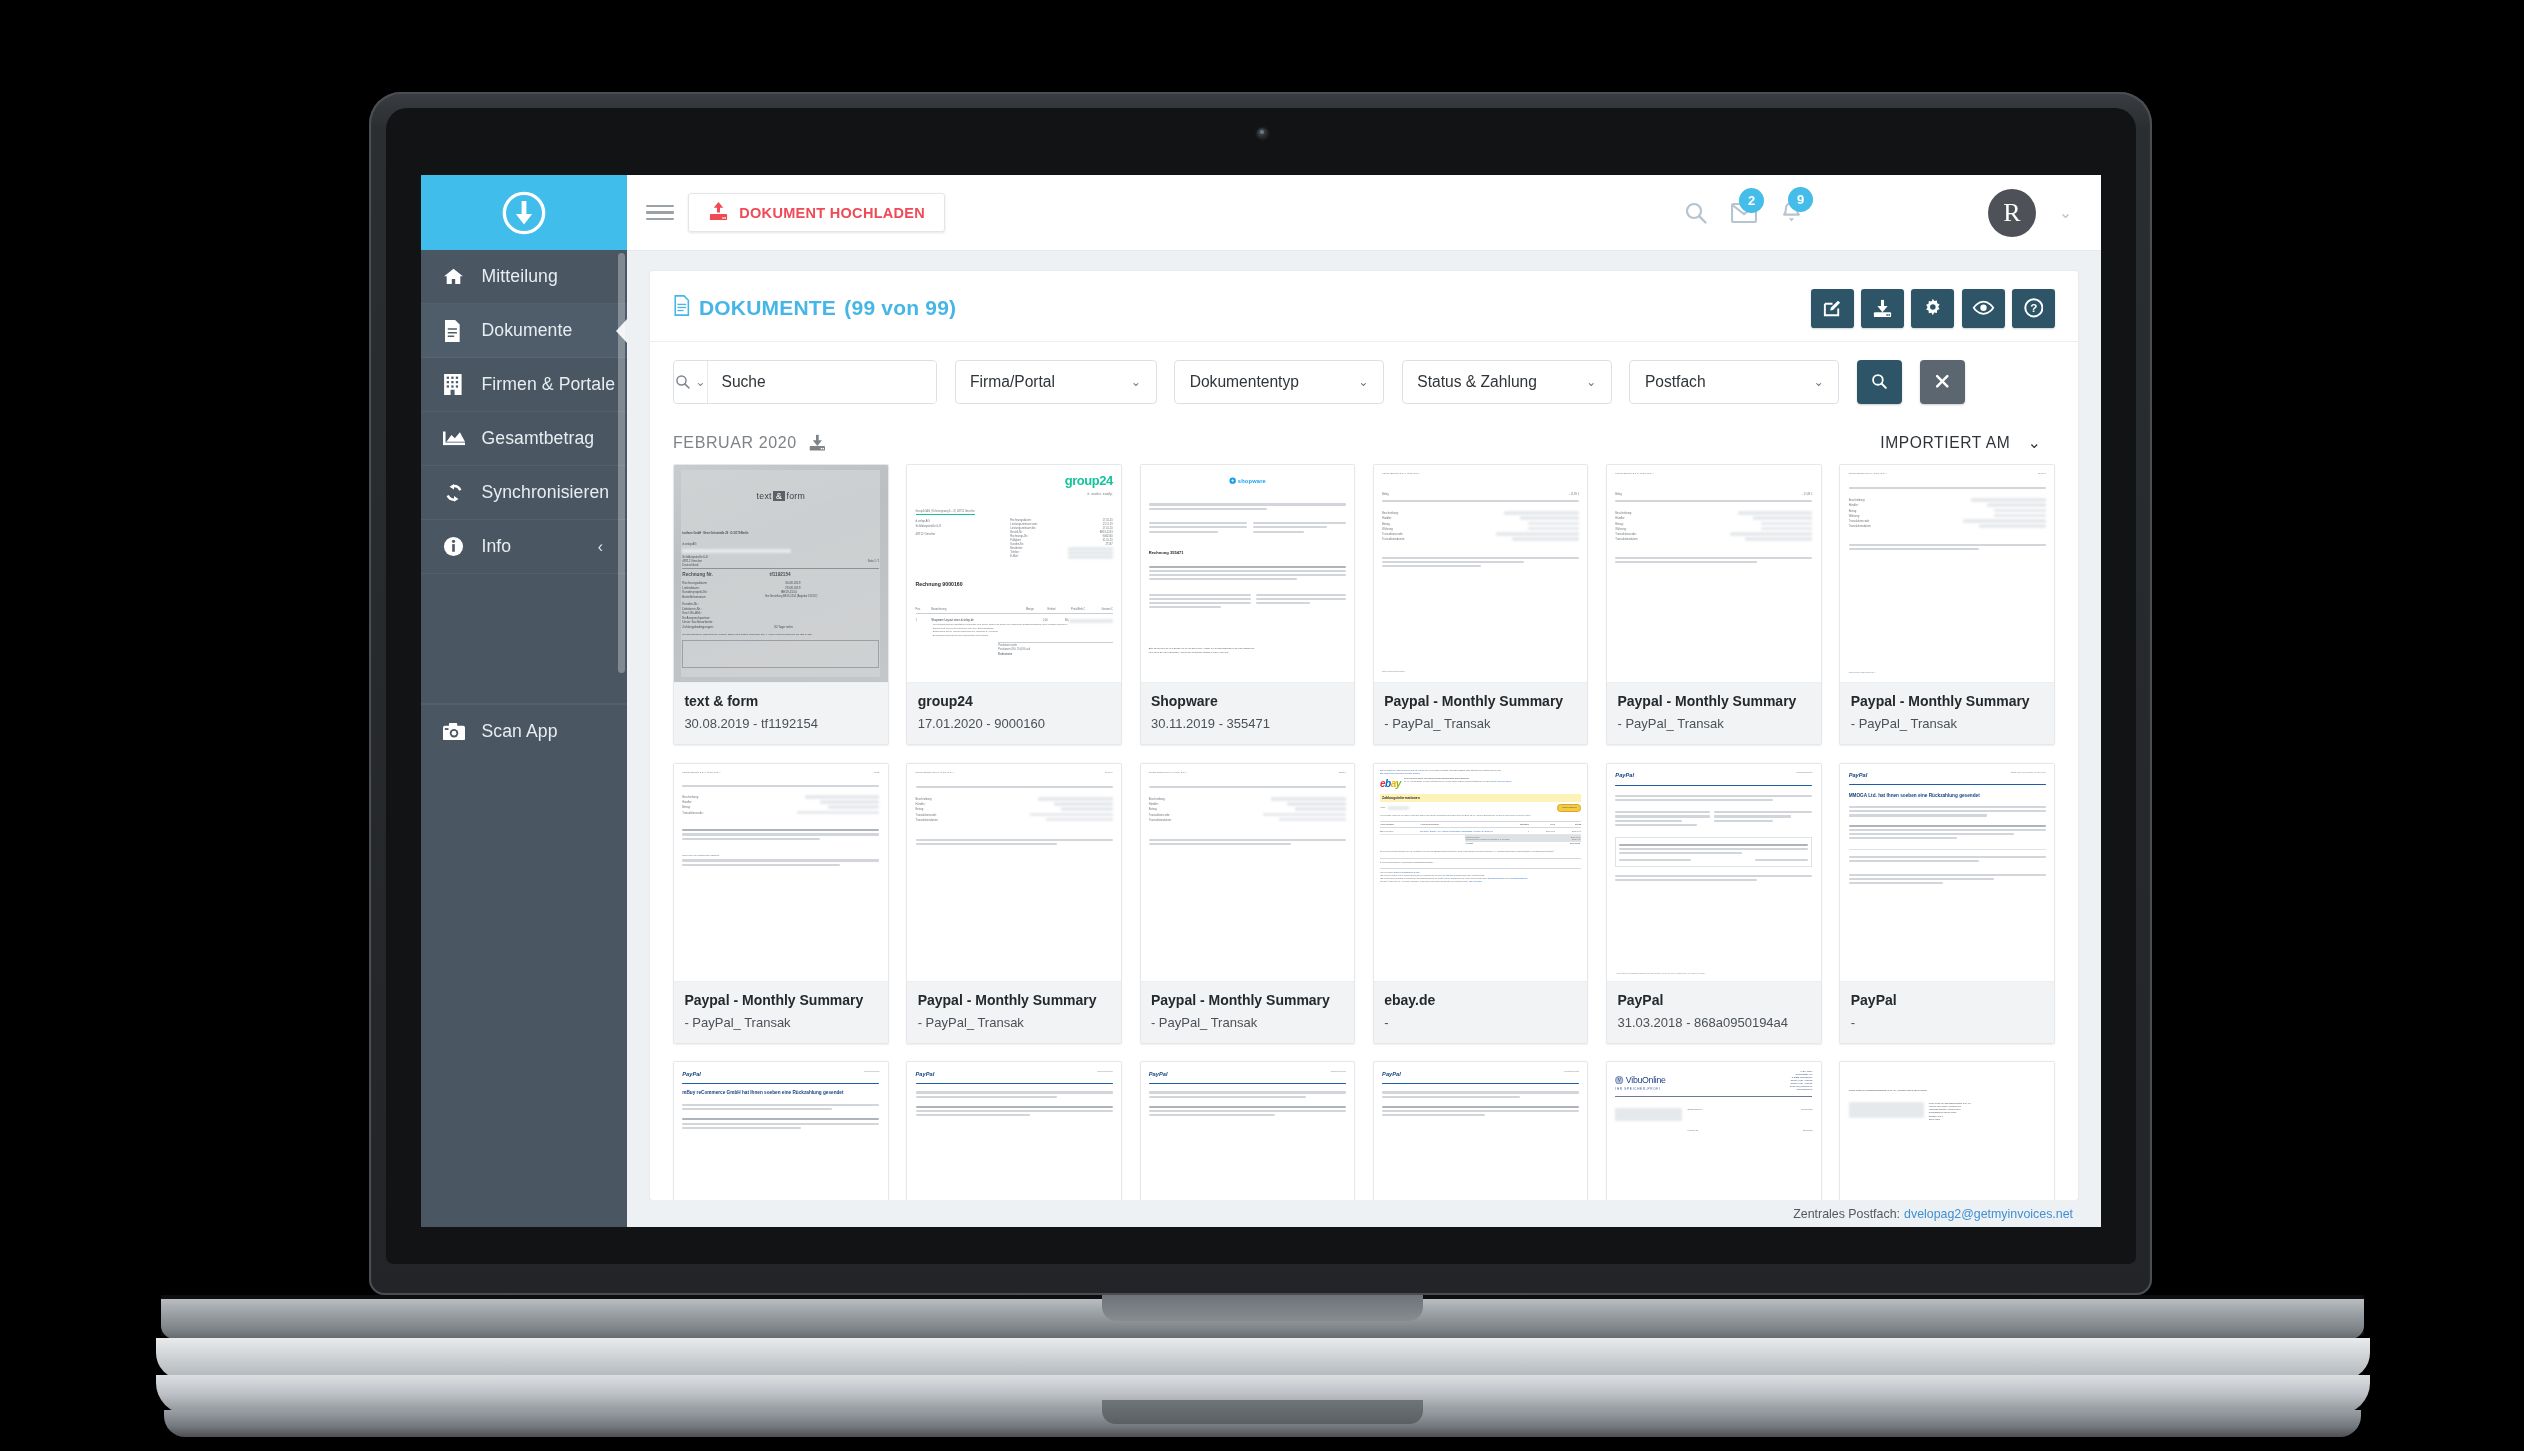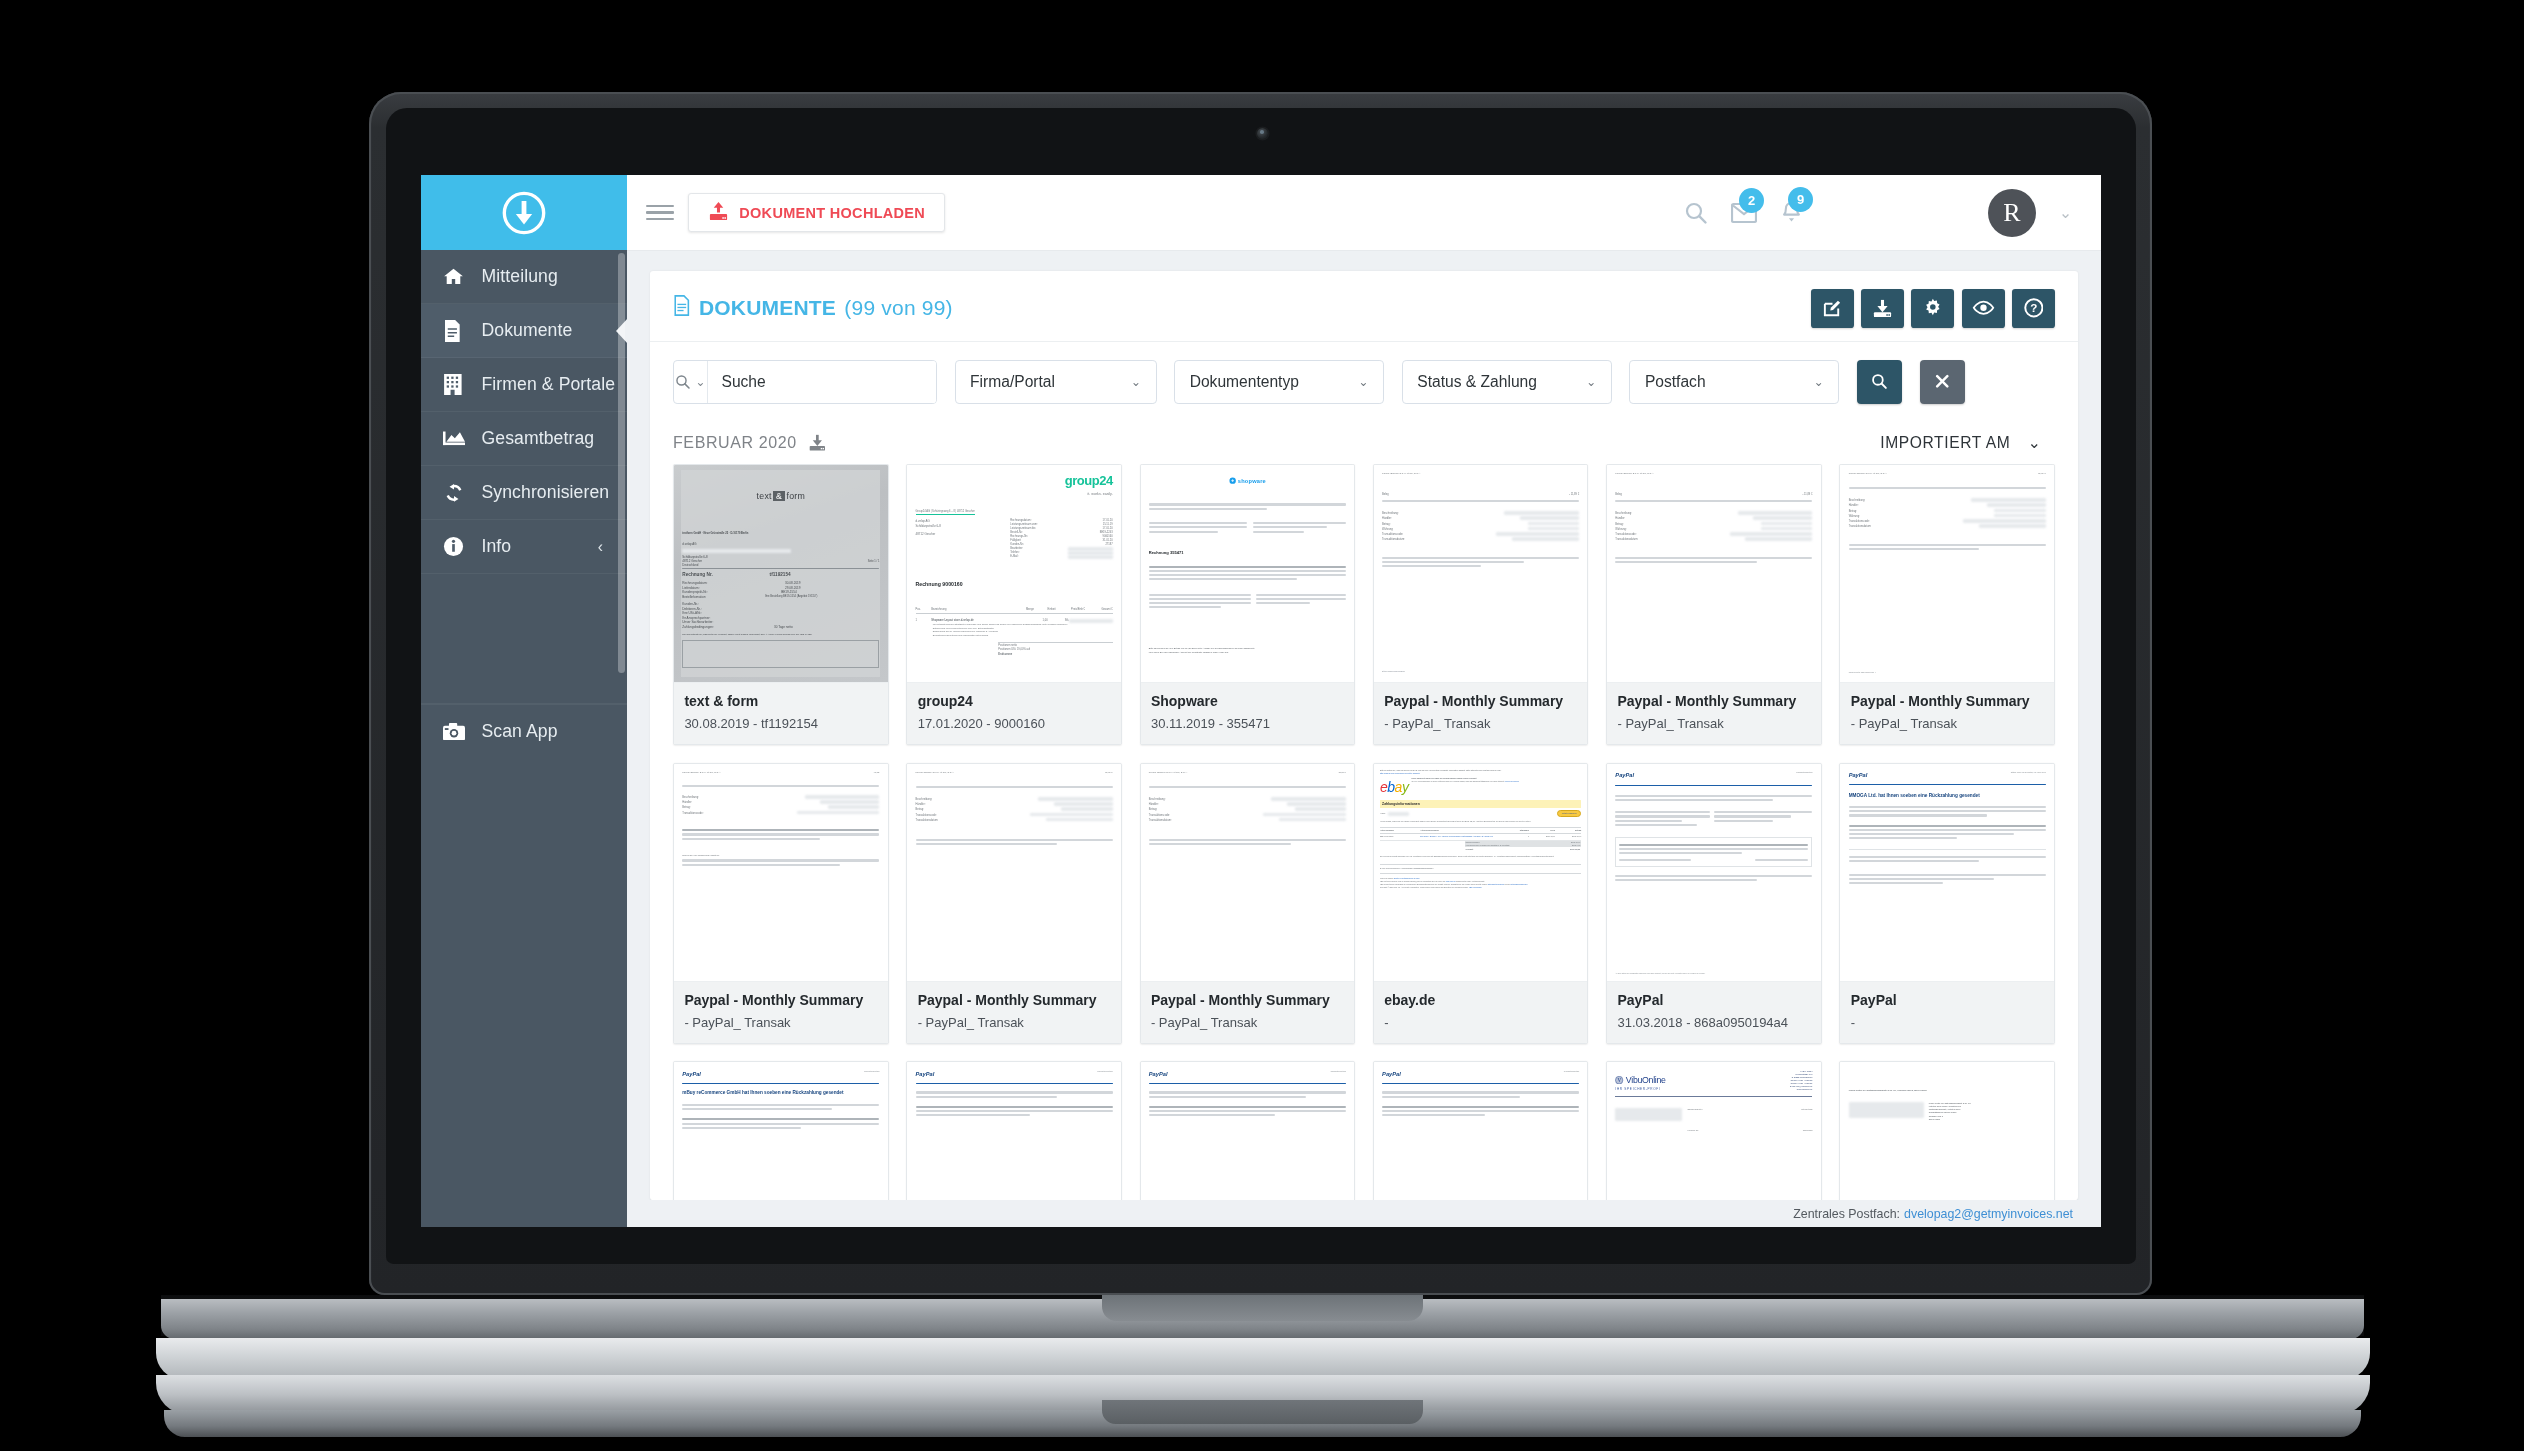--- a/index.html
+++ b/index.html
@@ -197,21 +197,21 @@
     display: flex; flex-direction: column; overflow: hidden;
   }
   .panel-head {
     display: flex; align-items: center;
     padding: 17.6px 23px 13.5px 23px;
   }
   .panel-title {
     display: flex; align-items: center; gap: 8.3px;
     color: #45b6e6; font-size: 21px; font-weight: 700; letter-spacing: 0.2px;
   }
-  .panel-title .count { font-weight: 400; }
+  .panel-title .count { font-weight: 700; }
   .head-actions { margin-left: auto; display: flex; gap: 7.3px; }
   .sq-btn {
     width: 43px; height: 39px; border-radius: 3.1px;
     background: #2d5567; display: flex; align-items: center; justify-content: center;
     cursor: pointer; box-shadow: 0 1px 2.1px rgba(0,0,0,.18);
   }
 
   .filters {
     display: flex; align-items: center; gap: 17.6px;
     padding: 0 23px 0 23px;
@@ -312,21 +312,21 @@
   .tf-logo .amp { background: #5c6165; color: #fff; padding: 0 2.6px; margin: 0 1.6px; }
 
   .g24-logo { text-align: right; font-size: 13px; font-weight: 700; color: #16c39a; letter-spacing: -0.5px; }
   .g24-sub  { text-align: right; font-size: 3.6px; color: #777c80; margin-top: 1px; }
 
   .sw-logo { text-align: center; color: #189eec; font-size: 5.7px; font-weight: 700; letter-spacing: 0.2px; }
 
   .pp-logo { color: #17457f; font-size: 5.7px; font-weight: 700; font-style: italic; }
   .ebay-bar { background: #fdf2b8; height: 8.3px; margin: 2.1px 0; border-radius: 0.5px; }
   .ebay-logo {
-    font-size: 14px; font-weight: 400; font-style: italic; letter-spacing: -0.5px;
+    font-size: 10px; font-weight: 700; font-style: italic; letter-spacing: -0.5px;
   }
   .ebay-logo i:nth-child(1){color:#e53238;} .ebay-logo i:nth-child(2){color:#0064d2;}
   .ebay-logo i:nth-child(3){color:#f5af02;} .ebay-logo i:nth-child(4){color:#86b817;}
   .ebay-logo i { font-style: italic; }
   .vibu-logo { color: #23438c; font-size: 8.8px; font-weight: 400; letter-spacing: -0.3px; }
   .vibu-sub { color: #3b5aa0; font-size: 3.1px; letter-spacing: 0.7px; }
   .mmoga-title { color: #17457f; font-size: 4.7px; font-weight: 700; line-height: 1.3; }
   .link { color: #2a6fc9; }
 
   .blurbox { background: #e6e9ec; filter: blur(1px); border-radius: 1px; }

